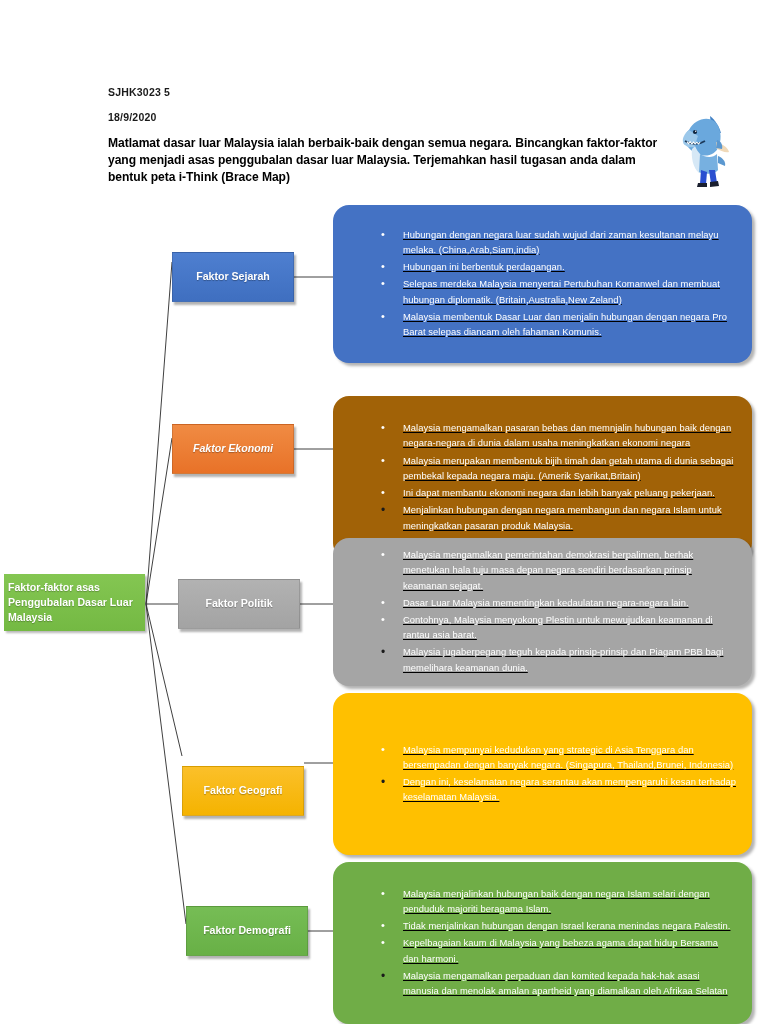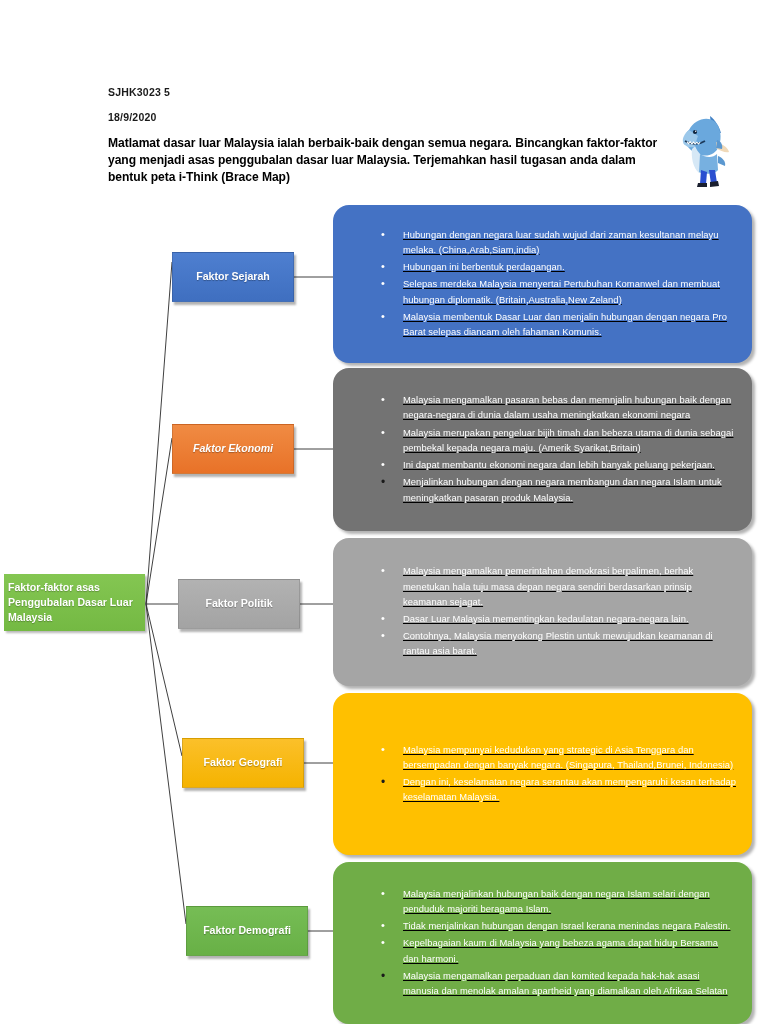--- a/index.html
+++ b/index.html
@@ -129,21 +129,21 @@
     left: 333px;
     width: 419px;
     border-radius: 16px;
     box-sizing: border-box;
     box-shadow: 3px 3px 3px rgba(0,0,0,0.3);
     padding: 14px 16px 14px 10px;
     display: flex;
     align-items: center;
   }
   .detail-box.blue   { background: #4472C4; }
-  .detail-box.orange { background: #737373; }
+  .detail-box.orange { background: #a16207; margin-top: 28px; }
   .detail-box.gray   { background: #A5A5A5; }
   .detail-box.yellow { background: #FFC000; }
   .detail-box.green  { background: #70AD47; }
 
   .detail-box ul {
     list-style: none;
     margin: 0;
     padding: 0 0 0 38px;
     width: 100%;
     text-decoration: underline;
@@ -174,21 +174,21 @@
   
   #detail-sejarah   { top:  5px; height: 158px; }
   #detail-ekonomi   { top: 168px; height: 163px; }
   #detail-politik   { top: 338px; height: 148px; }
   #detail-geografi  { top: 493px; height: 162px; }
   #detail-demografi { top: 662px; height: 162px; }
 
   #label-sejarah   { left: 172px; top:  52px; }
   #label-ekonomi   { left: 172px; top: 224px; font-style: italic; }
   #label-politik   { left: 178px; top: 379px; }
-  #label-geografi  { left: 182px; top: 538px; }
+  #label-geografi  { left: 182px; top: 566px; }
   #label-demografi { left: 186px; top: 706px; }
 </style>
 </head>
 <body>
 
 <div id="header-block">
   <div id="course-code">SJHK3023 5</div>
   <div id="doc-date">18/9/2020</div>
   <div id="task-statement">Matlamat dasar luar Malaysia ialah berbaik-baik dengan semua negara. Bincangkan faktor-faktor yang menjadi asas penggubalan dasar luar Malaysia. Terjemahkan hasil tugasan anda dalam bentuk peta i-Think (Brace Map)</div>
 </div>
@@ -259,34 +259,35 @@
       <li>Malaysia membentuk Dasar Luar dan menjalin hubungan dengan negara Pro Barat selepas diancam oleh fahaman Komunis.</li>
     </ul>
   </div>
 
   <div id="label-ekonomi" class="branch-label orange">
     <span class="node-text">Faktor Ekonomi</span>
   </div>
   <div id="detail-ekonomi" class="detail-box orange">
     <ul>
       <li>Malaysia mengamalkan pasaran bebas dan memnjalin hubungan baik dengan negara-negara di dunia dalam usaha meningkatkan ekonomi negara</li>
-      <li>Malaysia merupakan pengeluar bijih timah dan bebeza utama di dunia sebagai pembekal kepada negara maju. (Amerik Syarikat,Britain)</li>
+      <li>Malaysia merupakan membentuk bijih timah dan getah utama di dunia sebagai pembekal kepada negara maju. (Amerik Syarikat,Britain)</li>
       <li>Ini dapat membantu ekonomi negara dan lebih banyak peluang pekerjaan.</li>
       <li class="dark-bullet">Menjalinkan hubungan dengan negara membangun dan negara Islam untuk meningkatkan pasaran produk Malaysia.</li>
     </ul>
   </div>
 
   <div id="label-politik" class="branch-label gray">
     <span class="node-text">Faktor Politik</span>
   </div>
   <div id="detail-politik" class="detail-box gray">
     <ul>
       <li>Malaysia mengamalkan pemerintahan demokrasi berpalimen, berhak menetukan hala tuju masa depan negara sendiri berdasarkan prinsip keamanan sejagat.</li>
       <li>Dasar Luar Malaysia mementingkan kedaulatan negara-negara lain.</li>
       <li>Contohnya, Malaysia menyokong Plestin untuk mewujudkan keamanan di rantau asia barat.</li>
+      <li class="dark-bullet">Malaysia jugaberpegang teguh kepada prinsip-prinsip dan Piagam PBB bagi memelihara keamanan dunia.</li>
     </ul>
   </div>
 
   <div id="label-geografi" class="branch-label yellow">
     <span class="node-text">Faktor Geografi</span>
   </div>
   <div id="detail-geografi" class="detail-box yellow">
     <ul>
       <li>Malaysia mempunyai kedudukan yang strategic di Asia Tenggara dan bersempadan dengan banyak negara. (Singapura, Thailand,Brunei, Indonesia)</li>
       <li class="dark-bullet">Dengan ini, keselamatan negara serantau akan mempengaruhi kesan terhadap keselamatan Malaysia.</li>

